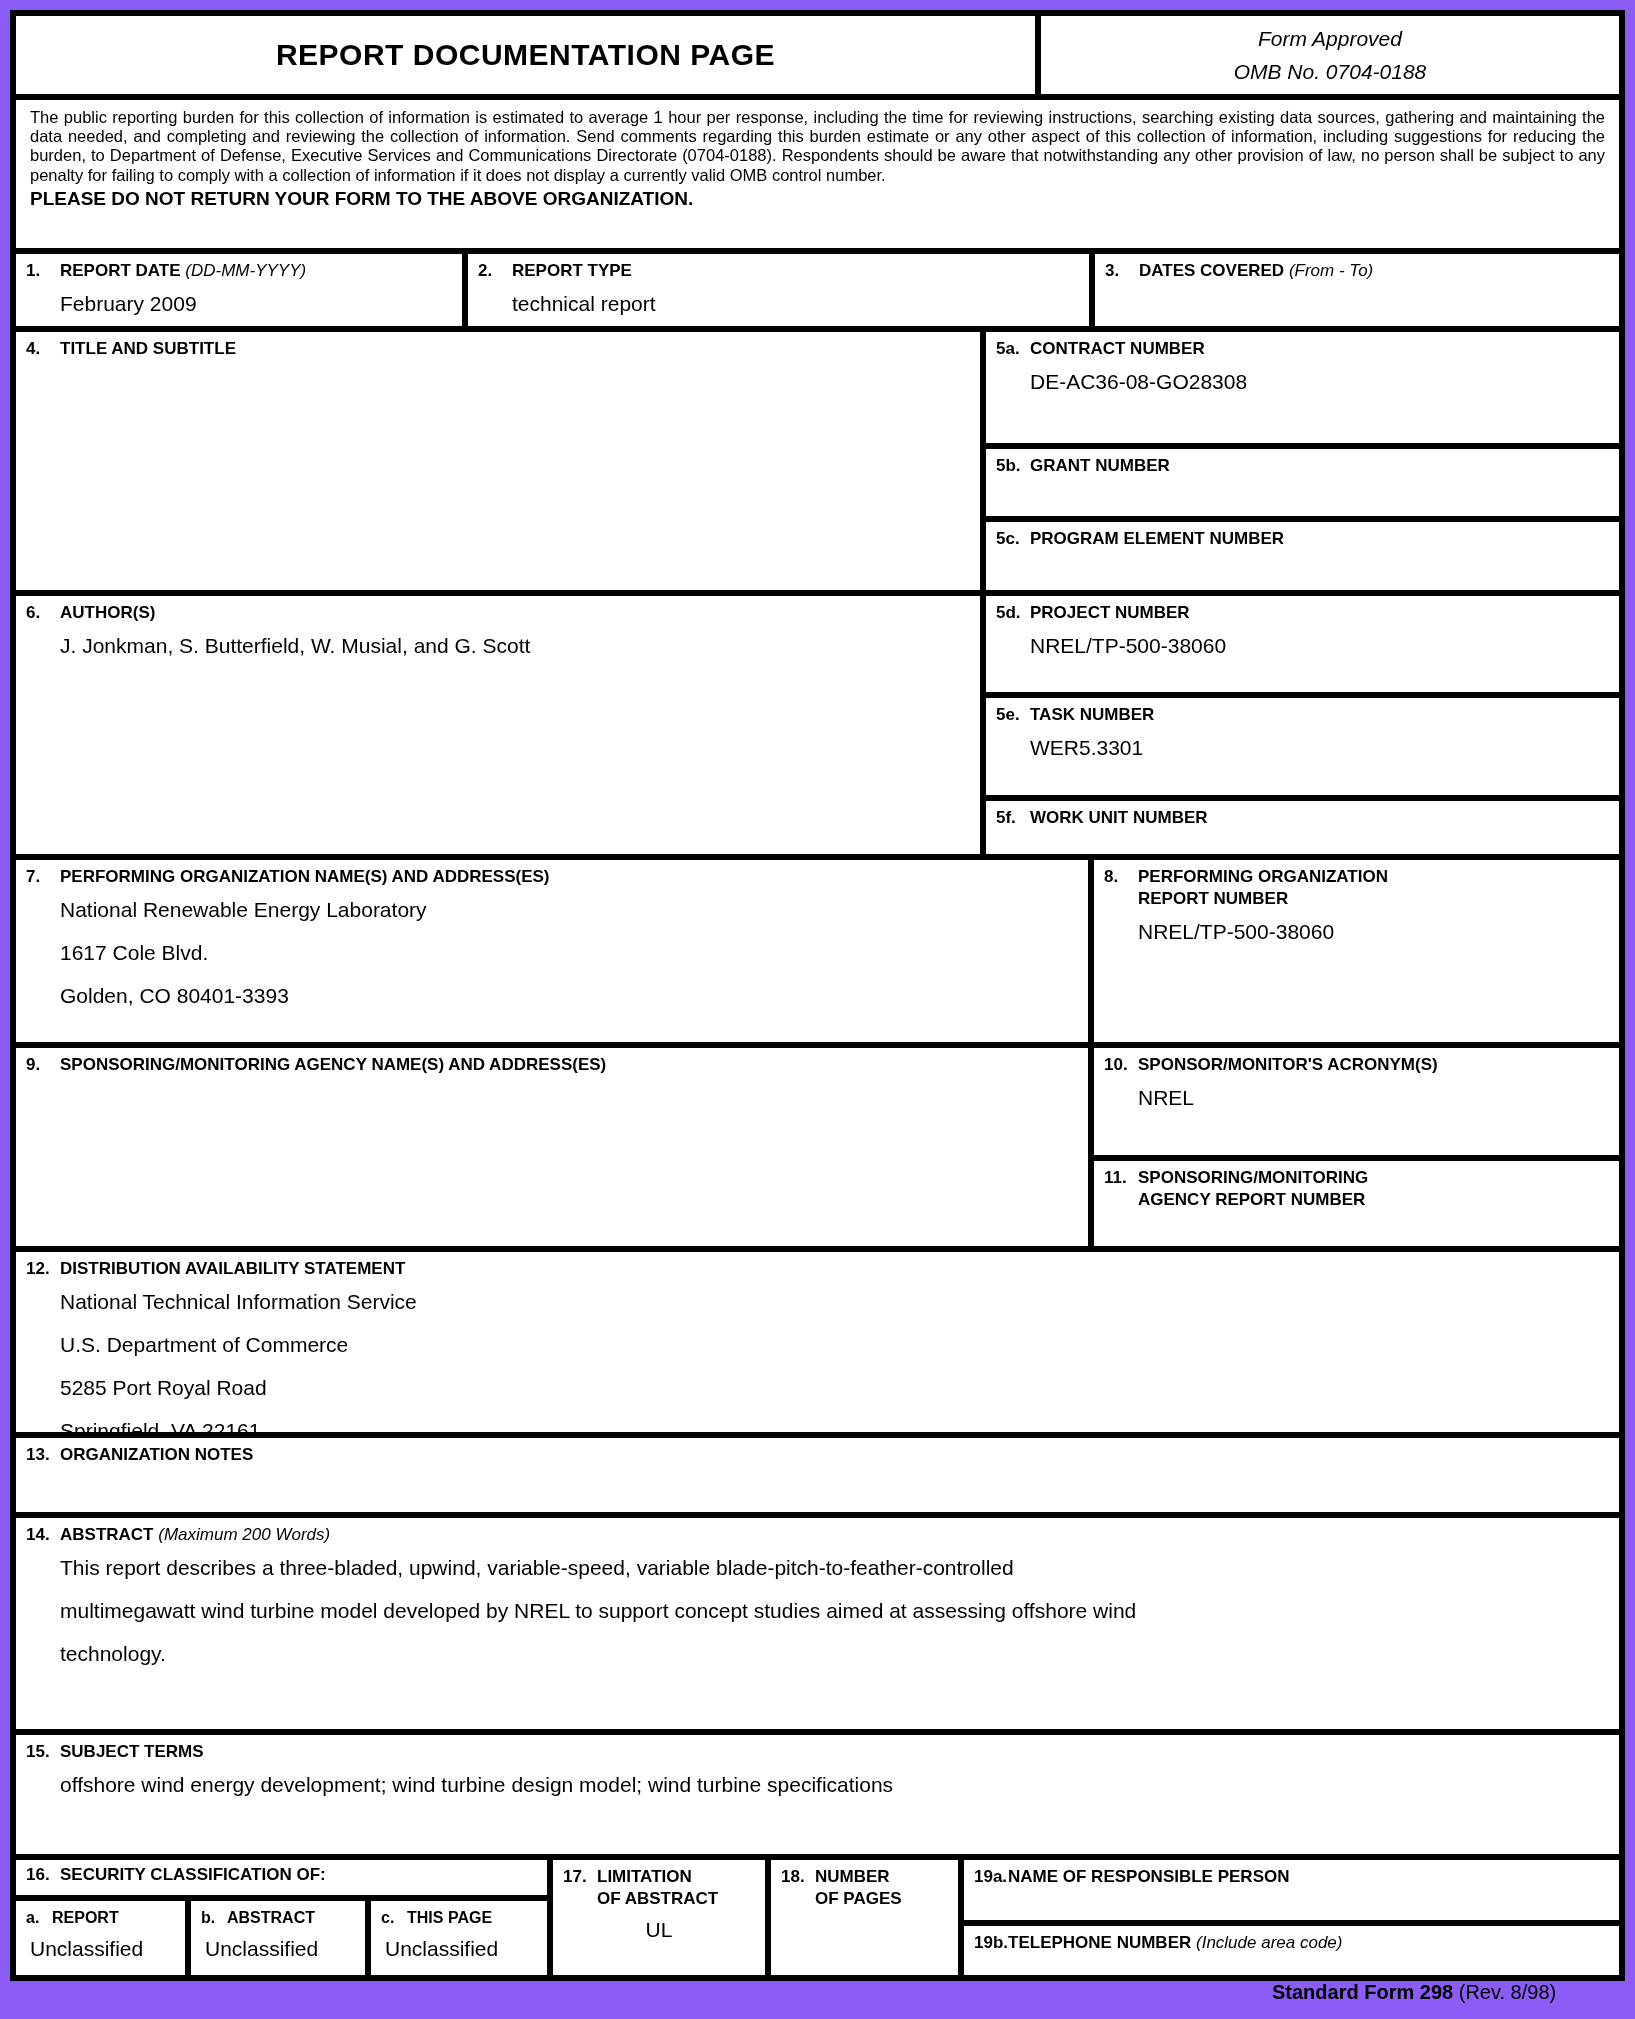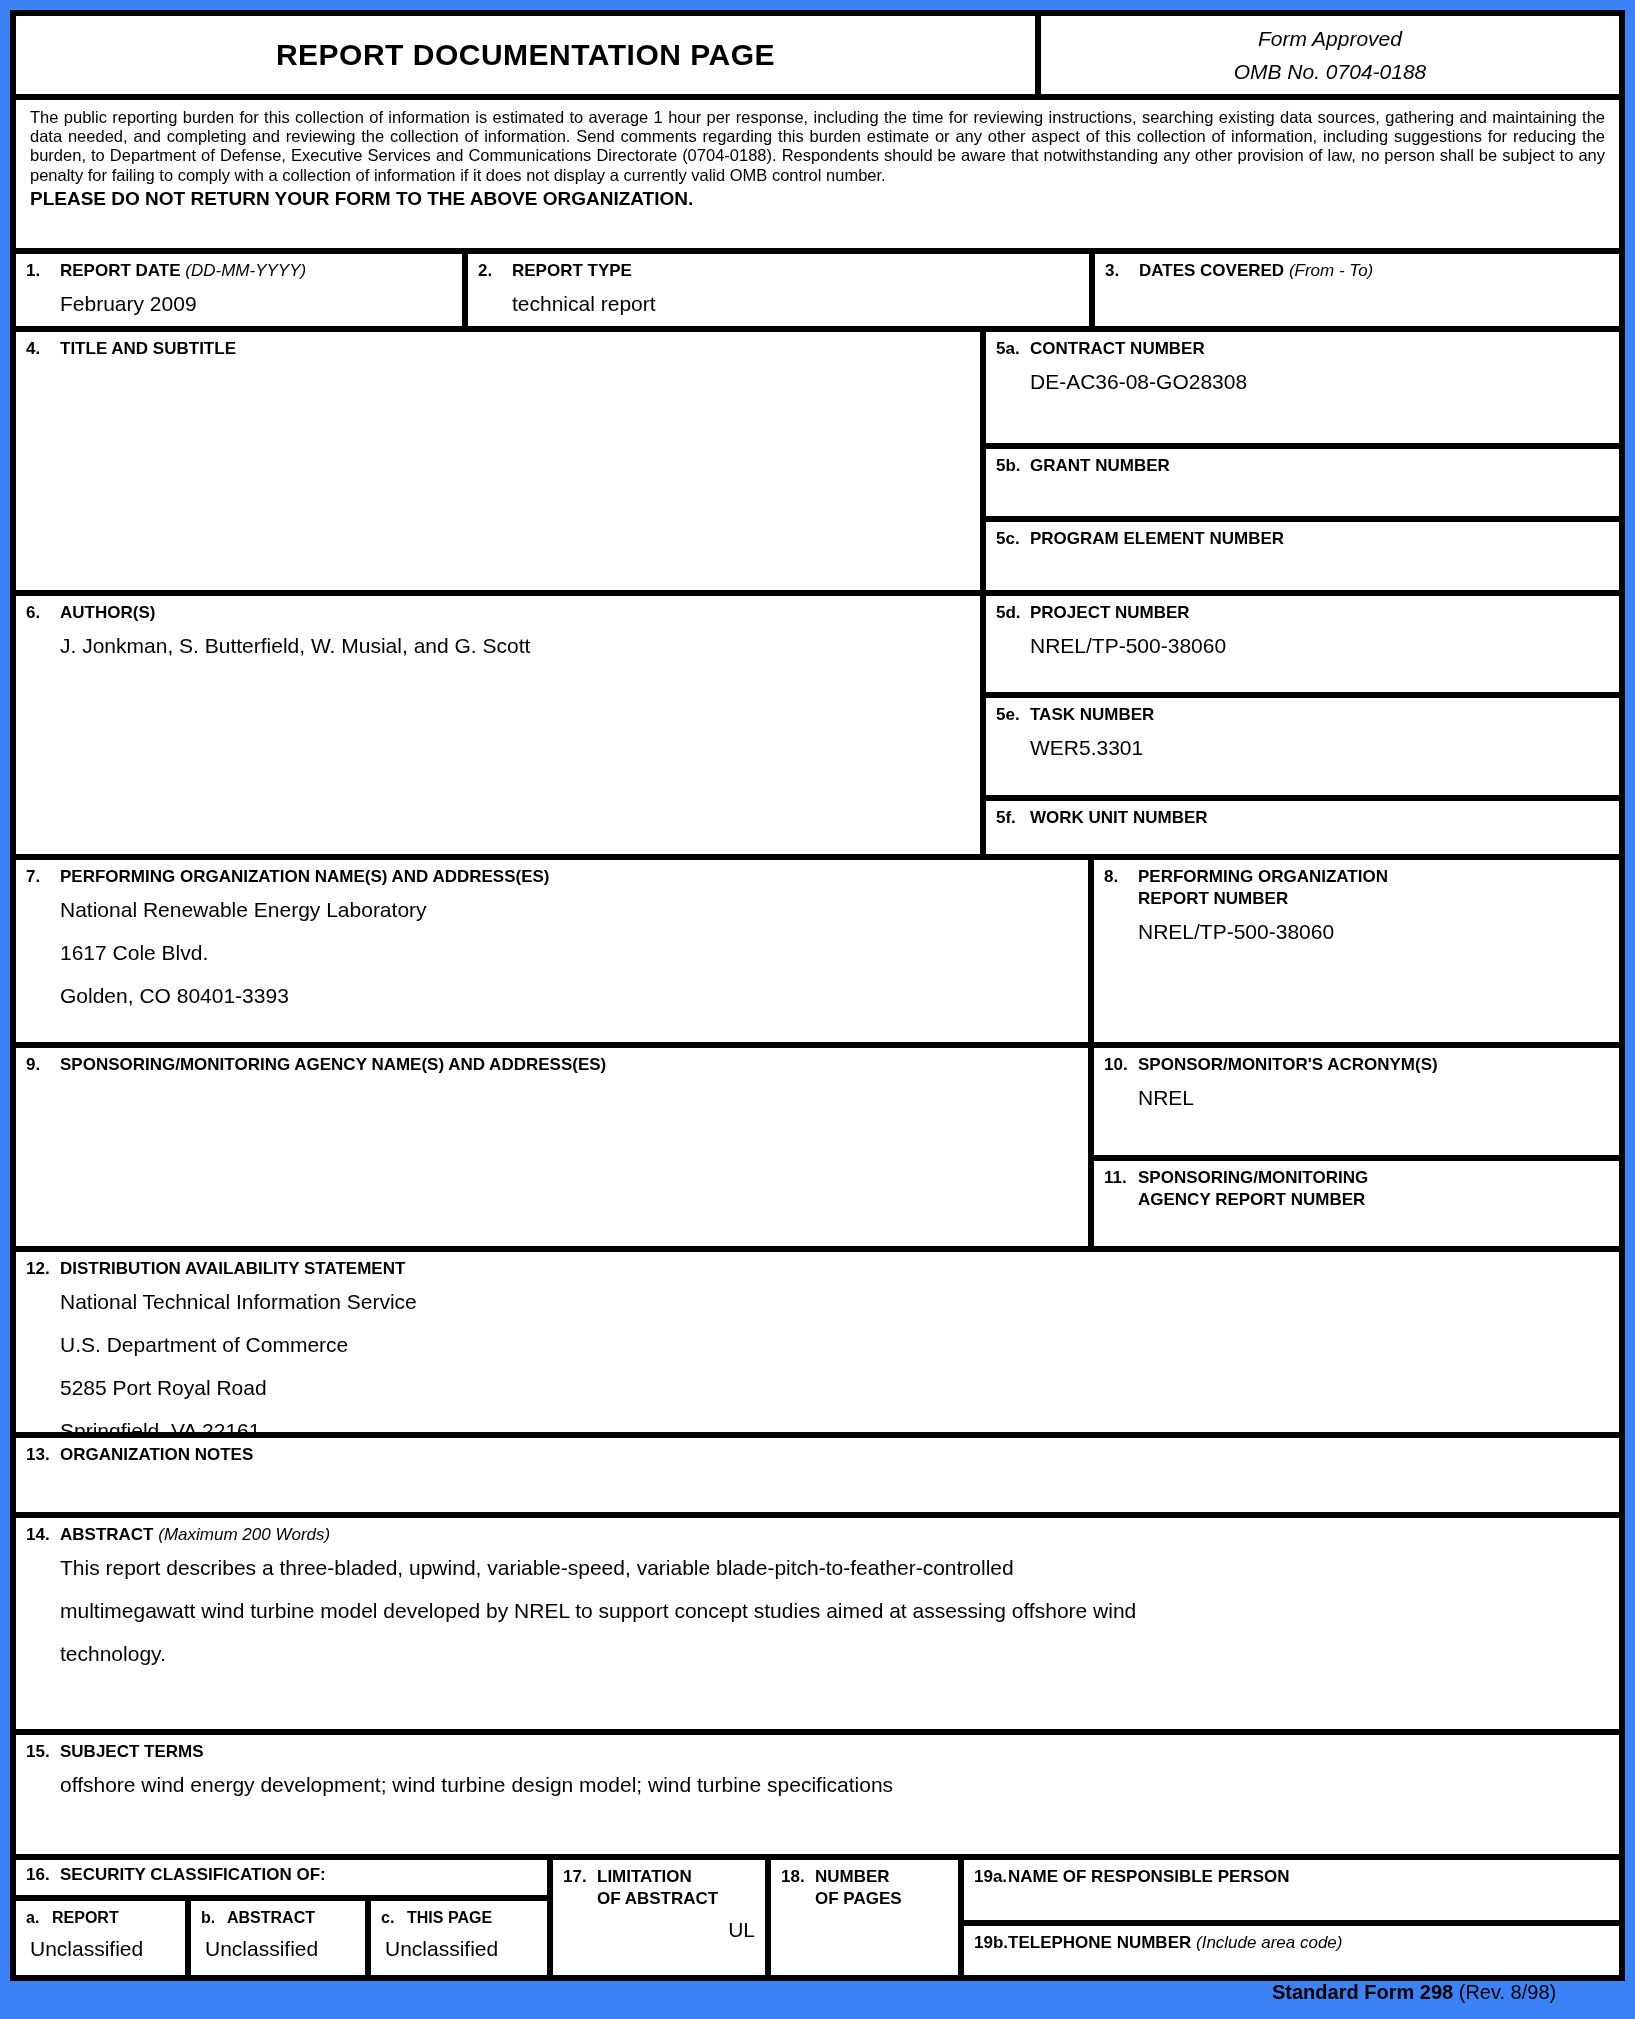--- a/index.html
+++ b/index.html
@@ -1,16 +1,16 @@
 <!DOCTYPE html>
 <html><head>
 <meta charset="utf-8">
 <style>
   html,body{margin:0;padding:0;background:#fff;}
-  .sheet{position:relative;width:1635px;height:2019px;background:#3b82f6;overflow:hidden;
+  .sheet{position:relative;width:1635px;height:2019px;background:#8b5cf6;overflow:hidden;
          font-family:"Liberation Sans",sans-serif;color:#000;}
   .form{position:absolute;left:10px;top:10px;width:1615px;box-sizing:border-box;
         border:6px solid #000;background:#000;display:flex;flex-direction:column;gap:6px;}
   .row{display:flex;gap:6px;}
   .stack{display:flex;flex-direction:column;gap:6px;}
   .cell{background:#fff;box-sizing:border-box;padding:6px 10px;overflow:hidden;}
   .grow{flex:1 1 auto;}
 
   
   .h-header{height:78px;} .h-burden{height:148px;} .h-123{height:72px;}
@@ -40,21 +40,21 @@
   .txt{white-space:pre-line;}
   .it{font-style:italic;font-weight:normal;}
   .val{font-size:21px;line-height:43px;margin-left:34px;white-space:pre-line;}
 
   
   .sec-hdr{flex:0 0 35px;padding-top:4px;}
   .subrow{flex:1 1 auto;display:flex;gap:6px;}
   .subcell .lbl{font-size:16px;}
   .subcell .num{min-width:26px;}
   .subcell .val{margin-left:4px;line-height:40px;}
-  .ul-val{font-size:21px;line-height:40px;text-align:right;margin-left:0;}
+  .ul-val{font-size:21px;line-height:40px;text-align:center;margin-left:0;}
   .h-19a{flex:0 0 60px;}
   .c19b{flex:1 1 auto;}
 
   .footer{position:absolute;left:1272px;top:1981px;font-size:20px;white-space:nowrap;}
   .footer .fname{font-weight:bold;}
 </style>
 </head>
 <body>
 
 <div class="sheet">

